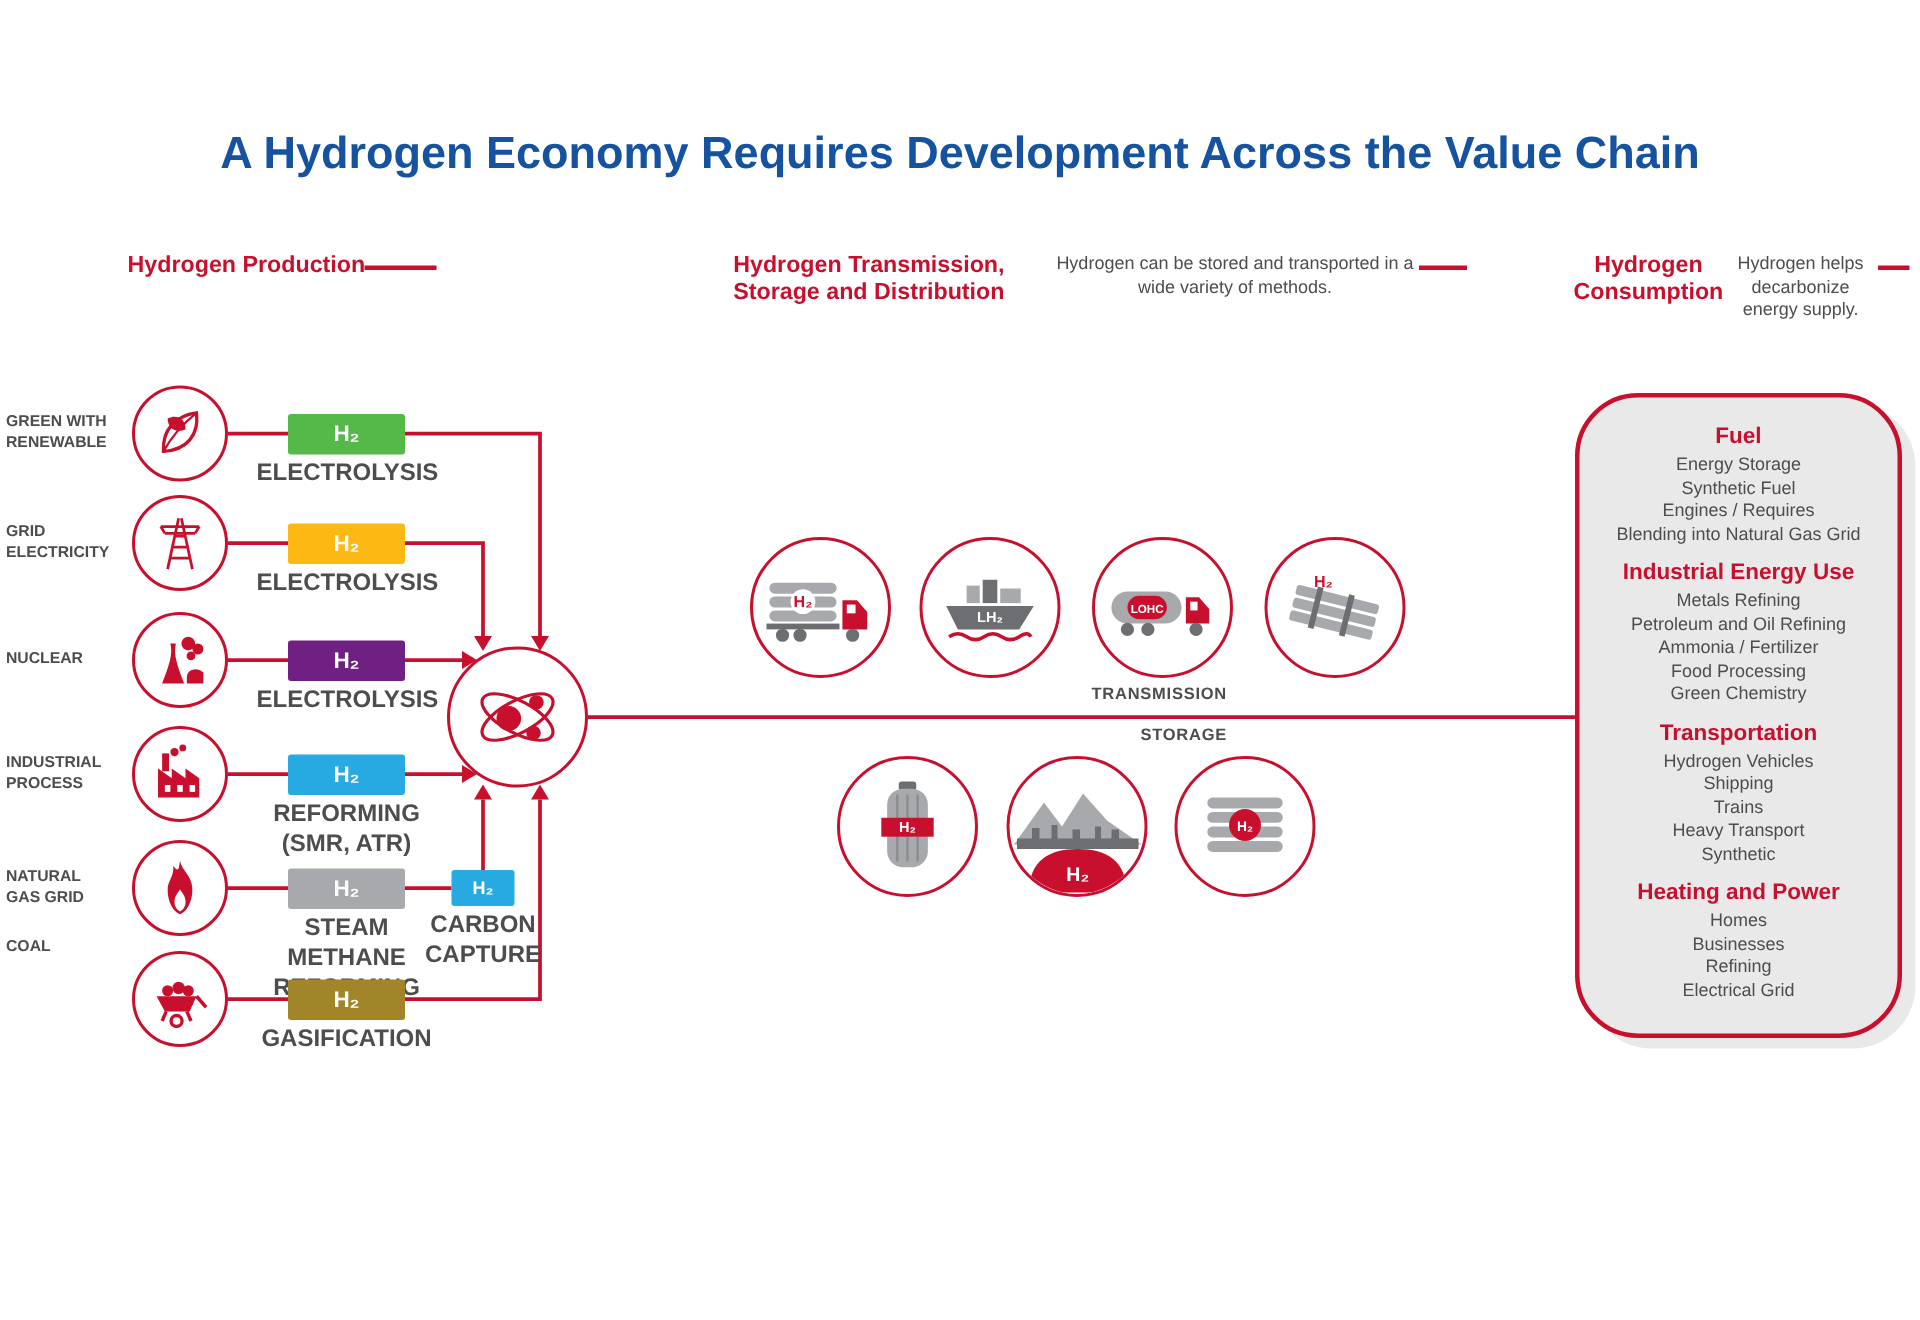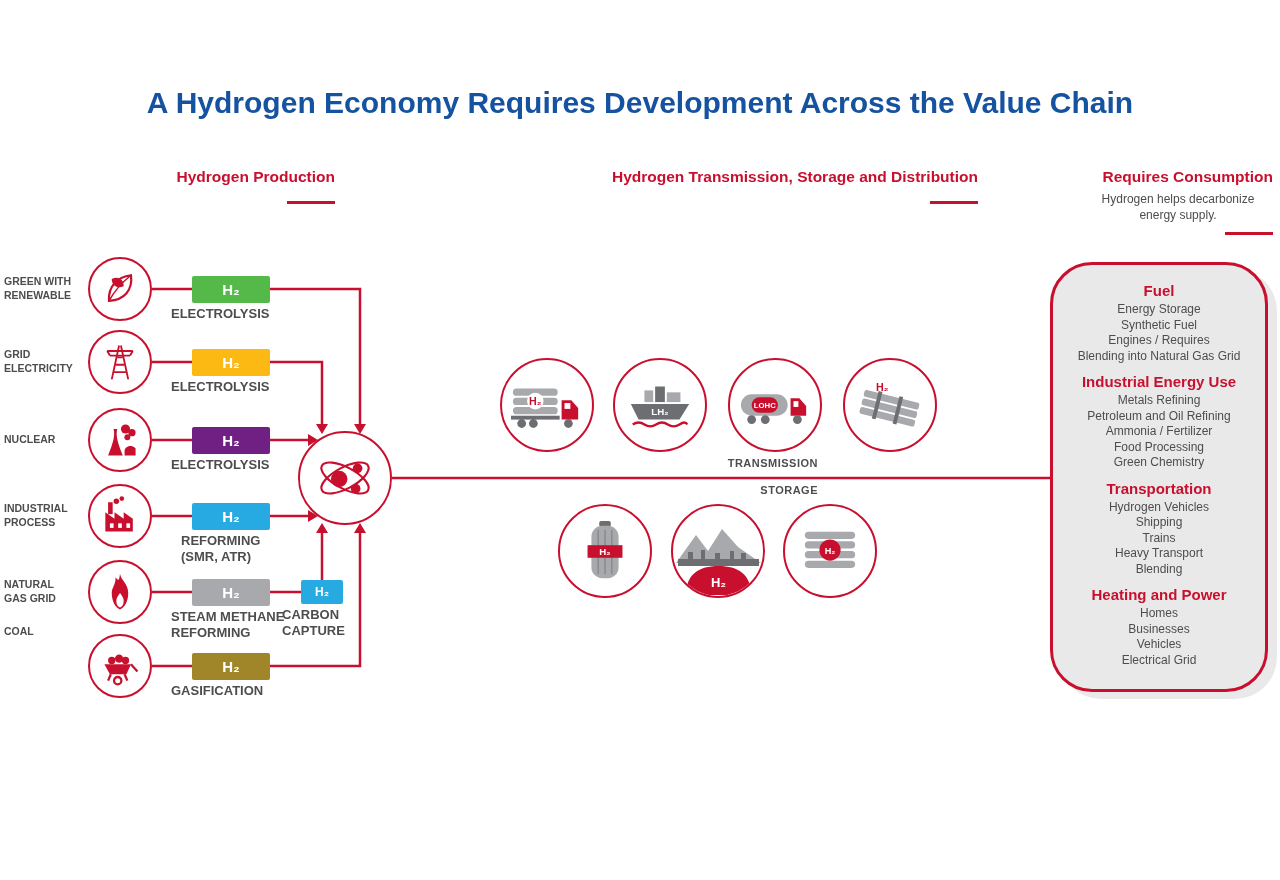--- a/index.html
+++ b/index.html
@@ -16,40 +16,40 @@
   .fl-red{fill:var(--red);}
   .st-red{stroke:var(--red);fill:none;}
   .fl-gray{fill:var(--gray);}
   .fl-graydark{fill:var(--graydark);}
   .fl-blue{fill:var(--blue);}
   svg text{font-family:"Liberation Sans",sans-serif;}
 
   .title{position:absolute;left:0;top:86px;width:100%;text-align:center;
     font-size:30px;font-weight:bold;color:var(--blue);z-index:1;}
 
-  .sec-head{position:absolute;display:flex;flex-direction:column;align-items:flex-end;
+  .sec-head{position:absolute;display:flex;flex-direction:row;align-items:flex-start;
     text-align:center;z-index:1;}
   .sec-title{font-size:15.5px;font-weight:bold;color:var(--red);margin-bottom:6px;}
   .sec-sub{font-size:12px;color:var(--text);line-height:1.3;}
   .underline{width:48px;height:2.5px;background:var(--red);margin-top:9px;}
 
   .src-label{position:absolute;left:4px;width:74px;height:34px;display:flex;align-items:center;
     font-size:10.5px;font-weight:bold;color:var(--text);line-height:1.3;z-index:1;}
   .circle{position:absolute;background:#fff;border:2.5px solid var(--red);border-radius:50%;
     display:flex;align-items:center;justify-content:center;z-index:1;overflow:hidden;}
   .c64{width:64px;height:64px;left:88px;}
   .c94{width:94px;height:94px;}
   .h2box{position:absolute;left:192px;width:78px;height:27px;border-radius:2px;
     display:flex;align-items:center;justify-content:center;color:#fff;
     font-weight:bold;font-size:15px;z-index:1;}
   .h2small{position:absolute;left:301px;top:580px;width:42px;height:24px;border-radius:2px;
     display:flex;align-items:center;justify-content:center;color:#fff;
     font-weight:bold;font-size:12px;z-index:1;}
-  .proc-label{position:absolute;left:171px;width:120px;
-    font-size:13px;font-weight:bold;color:var(--text);line-height:1.25;z-index:1;}
+  .proc-label{position:absolute;left:171px;width:120px;text-align:center;
+    font-size:16px;font-weight:bold;color:var(--text);line-height:1.25;z-index:1;}
   .flow-label{position:absolute;left:618px;width:200px;text-align:right;
     font-size:11px;font-weight:bold;color:var(--text);letter-spacing:.5px;z-index:1;}
 
   .panel{position:absolute;left:1050px;top:262px;width:218px;height:430px;
     background:var(--panel);border:3px solid var(--red);border-radius:42px;
     box-shadow:9px 7px 0 var(--panel);
     display:flex;flex-direction:column;align-items:center;text-align:center;
     padding:17px 14px;z-index:1;}
   .cat-title{font-size:15px;font-weight:bold;color:var(--red);margin:9px 0 3px 0;}
   .cat-title.first{margin-top:0;}
@@ -93,24 +93,25 @@
   </svg>
 
   <h1 class="title">A Hydrogen Economy Requires Development Across the Value Chain</h1>
 
   <div class="sec-head" style="left:85px;top:168px;width:250px">
     <div class="sec-title">Hydrogen Production</div>
     <div class="underline"></div>
   </div>
   <div class="sec-head" style="left:458px;top:168px;width:520px">
     <div class="sec-title">Hydrogen Transmission, Storage and Distribution</div>
+    <div class="sec-sub" style="max-width:250px">Hydrogen can be stored and transported in a wide variety of methods.</div>
     <div class="underline"></div>
   </div>
   <div class="sec-head" style="left:1049px;top:168px;width:224px">
-    <div class="sec-title">Requires Consumption</div>
+    <div class="sec-title">Hydrogen Consumption</div>
     <div class="sec-sub" style="max-width:190px">Hydrogen helps decarbonize energy supply.</div>
     <div class="underline"></div>
   </div>
 
   <div class="src-label" style="top:272px">GREEN WITH RENEWABLE</div>
   <div class="circle c64" style="top:257px">
     <svg viewBox="0 0 48 48" width="44" height="44">
       <path class="st-red" stroke-width="2.4" d="M36 9 C21 11 11 21 12 37 C29 36 38 25 36 9 Z"></path>
       <path class="st-red" stroke-width="1.6" d="M12 37 C18 26 26 17 36 9"></path>
       <path class="fl-red" d="M15 13 C22 10 28 13 28 21 C21 24 15 20 15 13 Z"></path>
@@ -319,27 +320,27 @@
       <div class="cat-item">Ammonia / Fertilizer</div>
       <div class="cat-item">Food Processing</div>
       <div class="cat-item">Green Chemistry</div>
     </div>
     <div class="cat">
       <div class="cat-title">Transportation</div>
       <div class="cat-item">Hydrogen Vehicles</div>
       <div class="cat-item">Shipping</div>
       <div class="cat-item">Trains</div>
       <div class="cat-item">Heavy Transport</div>
-      <div class="cat-item">Blending</div>
+      <div class="cat-item">Synthetic</div>
     </div>
     <div class="cat">
       <div class="cat-title">Heating and Power</div>
       <div class="cat-item">Homes</div>
       <div class="cat-item">Businesses</div>
-      <div class="cat-item">Vehicles</div>
+      <div class="cat-item">Refining</div>
       <div class="cat-item">Electrical Grid</div>
     </div>
   </div>
 
   <div class="brand-icon">
     <svg viewBox="0 0 26 26" width="26" height="26">
       <path class="fl-blue" d="M4 13 L13 4 L17 6 L6 17 Z"></path>
       <path class="fl-blue" d="M8 19 L19 8 L22 11 L11 22 Z"></path>
       <path class="fl-blue" d="M14 24 L24 14 L25 18 L18 25 Z"></path>
     </svg>

